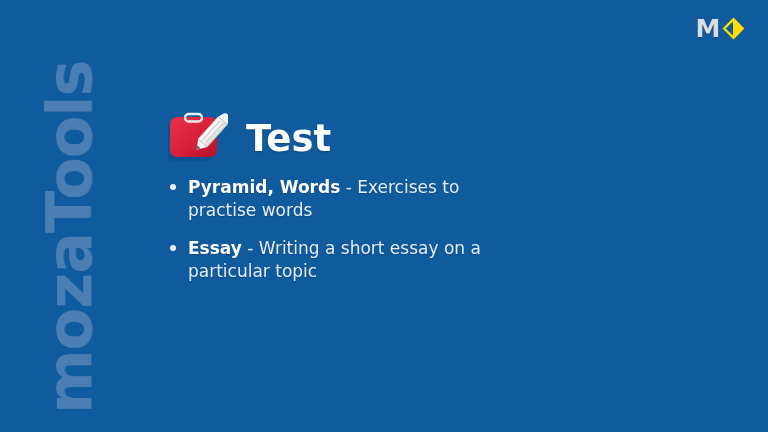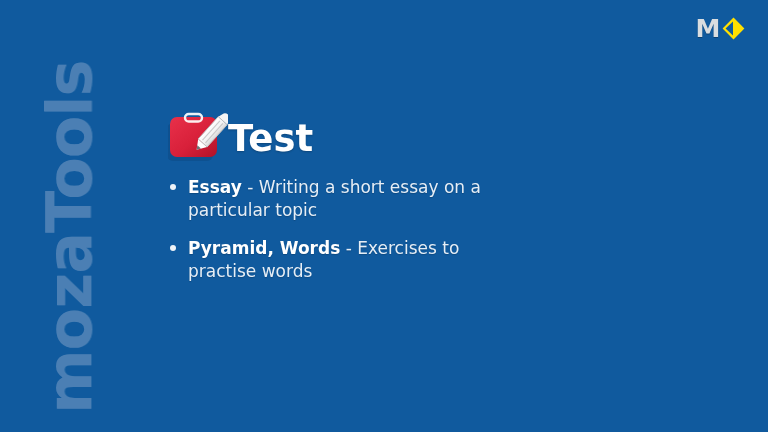--- a/index.html
+++ b/index.html
@@ -88,20 +88,21 @@
   .content {
     position: absolute;
     left: 168px;
     top: 108px;
     width: 430px;
   }
 
   .title-row {
     display: flex;
     align-items: center;
+    gap: 18px;
     height: 58px;
   }
 
   .tool-icon {
     width: 60px;
     height: 56px;
     flex: 0 0 60px;
     position: relative;
   }
   .tool-icon svg { display: block; }
@@ -209,24 +210,24 @@
         </svg>
       </span>
 
       <span class="title-text">Test</span>
     </div>
 
     <ul class="bullet-list">
 
       <li class="bullet-item">
         <span class="bullet-dot"></span>
+        <span class="term">Pyramid, Words</span><span class="desc"> - </span><span class="desc">Exercises to practise words</span>
+      </li>
+
+      <li class="bullet-item">
+        <span class="bullet-dot"></span>
         <span class="term">Essay</span><span class="desc"> - </span><span class="desc">Writing a short essay on a particular topic</span>
       </li>
 
-      <li class="bullet-item">
-        <span class="bullet-dot"></span>
-        <span class="term">Pyramid, Words</span><span class="desc"> - </span><span class="desc">Exercises to practise words</span>
-      </li>
-
     </ul>
   </div>
 
 </div>
 
 </body></html>

